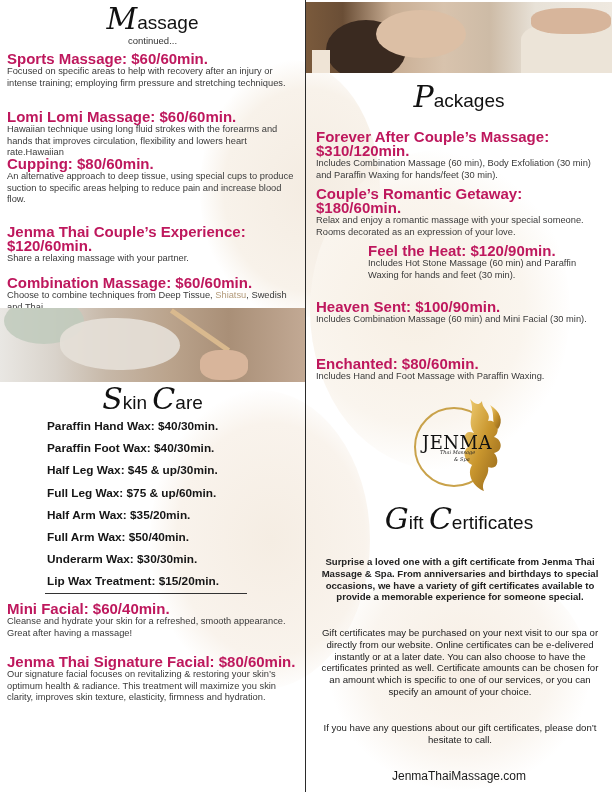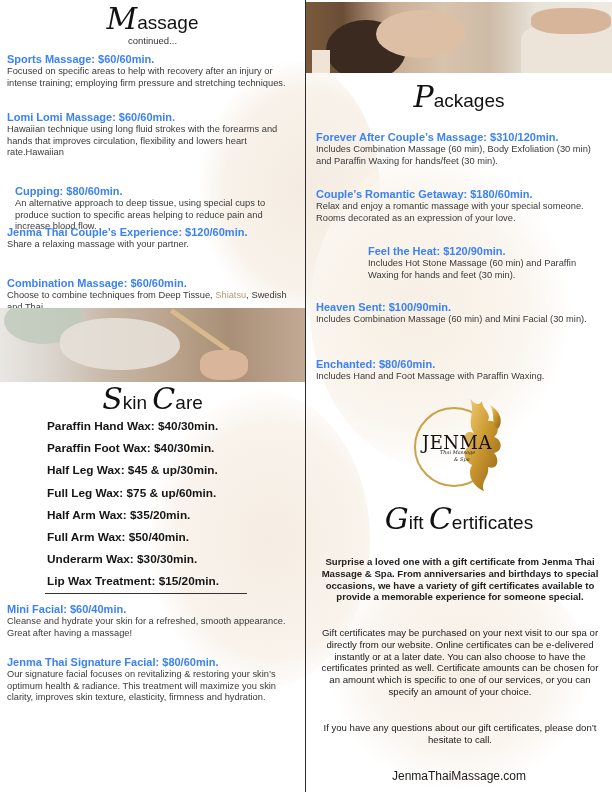--- a/index.html
+++ b/index.html
@@ -19,21 +19,21 @@
   .divider { position: absolute; left: 305px; top: 0; width: 1px; height: 792px; background: #2b2b2b; }
 
   .script-title {
     font-family: "DejaVu Serif", "Liberation Serif", serif;
     text-align: center; color: #111; font-weight: normal;
   }
   .script-title .cap { font-family: "DejaVu Serif", serif; font-style: italic; font-size: 30px; line-height: 1; }
   .script-title .rest { font-family: "Liberation Sans", sans-serif; font-size: 19px; }
 
   .item { position: absolute; left: 7px; right: 6px; }
-  .item-title { font-family: "Liberation Sans", sans-serif; font-weight: bold; font-size: 11px; color: #3b82f6; line-height: 14px; }
+  .item-title { font-family: "Liberation Sans", sans-serif; font-weight: bold; font-size: 15px; color: #be185d; line-height: 14px; }
   .item-desc { font-family: "Liberation Sans", sans-serif; font-size: 9.3px; color: #3a3a3a; line-height: 11.6px; }
   .item-desc .accent { color: #b39a7a; }
 
   .wax-list { position: absolute; left: 47px; top: 415px; width: 220px; }
   .wax-row { font-family: "Liberation Sans", sans-serif; font-weight: bold; font-size: 11.8px; color: #151515; height: 22.2px; line-height: 22.2px; }
 
   .photo { position: absolute; overflow: hidden; }
 
   .gift-text { position: absolute; left: 12px; right: 10px; text-align: center; font-family: "Liberation Sans", sans-serif; font-size: 9.6px; color: #222; line-height: 11.8px; }
   .website { position: absolute; left: 0; right: 0; top: 769px; text-align: center; font-family: "Liberation Sans", sans-serif; font-size: 12px; color: #1a1a1a; }
@@ -56,21 +56,21 @@
     <div style="position:absolute;left:0;right:0;top:35px;text-align:center;font-family:'Liberation Sans',sans-serif;font-size:9.5px;color:#333;">continued...</div>
 
     <div class="item" style="top:52px;">
       <div class="item-title">Sports Massage:  $60/60min.</div>
       <div class="item-desc">Focused on specific areas to help with recovery after an injury or intense training; employing firm pressure and stretching techniques.</div>
     </div>
     <div class="item" style="top:110px;">
       <div class="item-title">Lomi Lomi Massage:  $60/60min.</div>
       <div class="item-desc">Hawaiian technique using long fluid strokes with the forearms and hands that improves circulation, flexibility and lowers heart rate.Hawaiian</div>
     </div>
-    <div class="item" style="top:184px;margin-left:8px;">
+    <div class="item" style="top:157px;">
       <div class="item-title">Cupping:  $80/60min.</div>
       <div class="item-desc">An alternative approach to deep tissue, using special cups to produce suction to specific areas helping to reduce pain and increase blood flow.</div>
     </div>
     <div class="item" style="top:225px;">
       <div class="item-title">Jenma Thai Couple’s Experience:  $120/60min.</div>
       <div class="item-desc">Share a relaxing massage with your partner.</div>
     </div>
     <div class="item" style="top:276px;">
       <div class="item-title">Combination Massage:  $60/60min.</div>
       <div class="item-desc"><span>Choose to combine techniques from Deep Tissue, </span><span class="accent">Shiatsu</span><span>, Swedish and Thai.</span></div>

